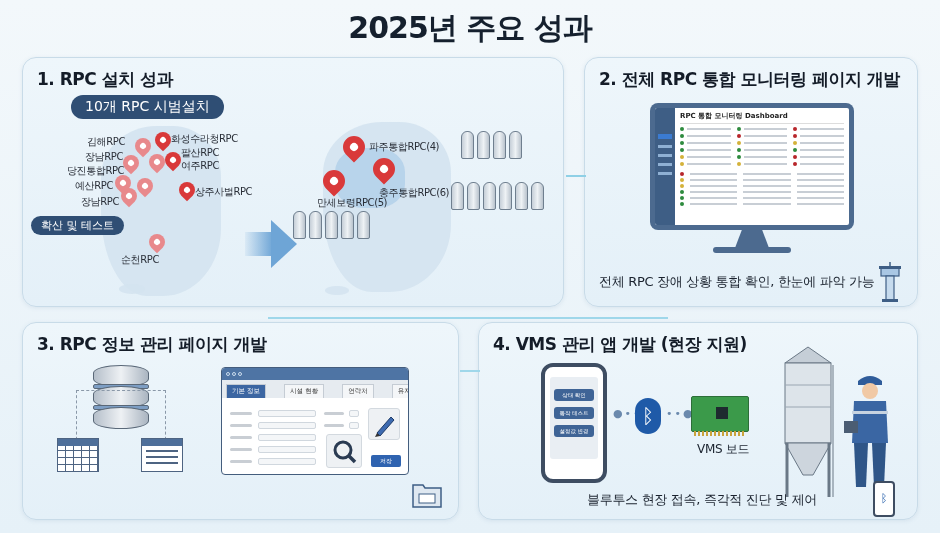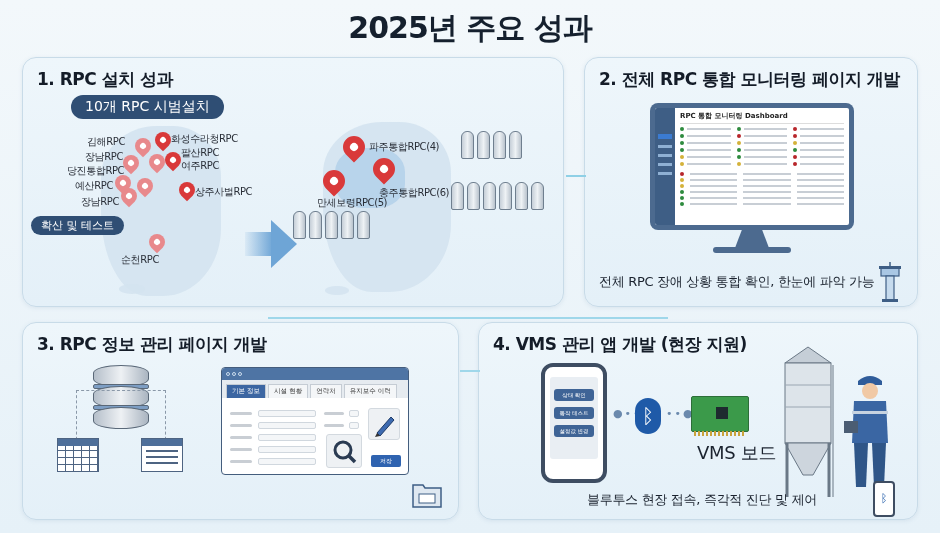--- a/index.html
+++ b/index.html
@@ -89,21 +89,21 @@
 
   
   .db { position: absolute; left: 70px; top: 42px; width: 56px; }
   .db div { height: 22px; background: linear-gradient(90deg,#b5bfca,#eef1f4 50%,#aab5c1); border: 1.2px solid #5a6878; border-radius: 28px/8px; margin-bottom: -3px; position: relative; }
   .db div.band { height: 5px; background: #7d9ec4; border-radius: 2px; }
   .tbl { position: absolute; background: #fff; border: 1.3px solid #4e6482; }
   .tbl .hd { height: 7px; background: #4e6f9a; }
   .win { position: absolute; left: 198px; top: 44px; width: 188px; height: 108px; background: #fff; border: 1.5px solid #445d7d; border-radius: 4px; overflow: hidden; }
   .win-bar { height: 12px; background: #4e74a4; display: flex; gap: 2px; align-items: center; padding-left: 4px; }
   .win-bar span { width: 4px; height: 4px; border-radius: 50%; border: 1px solid #cde; }
-  .win-tabs { display: flex; gap: 2px; padding: 4px 4px 0; background: #e6ebf0; }
+  .win-tabs { display: flex; gap: 18px; padding: 4px 4px 0; background: #e6ebf0; }
   .win-tab { font-size: 6.5px; padding: 2px 5px; background: #f4f6f8; border: 1px solid #c5ccd4; border-bottom: none; color: #333; white-space: nowrap; }
   .win-tab.active { background: #3c66a2; color: #fff; }
   .fld { position: absolute; height: 7px; border: 1px solid #d0d7de; background: #f4f6f8; border-radius: 2px; }
   .lb { position: absolute; height: 3px; background: #c9ced4; border-radius: 2px; }
   .btn-save { position: absolute; left: 149px; top: 87px; width: 30px; height: 12px; background: #2f63b0; color: #fff; font-size: 6px; text-align: center; line-height: 12px; border-radius: 2px; }
   .iconbox { position: absolute; background: #eef1f4; border: 1px solid #d3d9df; border-radius: 3px; }
 
   
   .phone { position: absolute; left: 62px; top: 40px; width: 66px; height: 120px; border: 4px solid #3e4d62; border-radius: 12px; background: #fff; }
   .phone-inner { position: absolute; left: 5px; top: 10px; width: 48px; height: 82px; background: #e9eef3; border-radius: 3px; }
@@ -405,21 +405,21 @@
       <div class="phone-btn">설정값 변경</div>
     </div>
   </div>
   <span class="dots" style="left:134px;top:84px;">●••</span>
   <div class="bt">ᛒ</div>
   <span class="dots" style="left:187px;top:84px;">••●</span>
   <div class="pcb">
       <div class="chip"></div>
       <div class="pins"></div>
     </div>
-  <div class="caption" style="left:218px;top:118px;font-size:18px;">VMS 보드</div>
+  <div class="caption" style="left:218px;top:118px;font-size:12px;">VMS 보드</div>
   <svg class="silo-big" viewBox="0 0 58 155">
     <path d="M6 18 L29 2 L52 18 Z" fill="#c5ced7" stroke="#6a7886"></path>
     <rect x="6" y="18" width="46" height="80" fill="#dde4ea" stroke="#6a7886"></rect>
     <line x1="6" y1="40" x2="52" y2="40" stroke="#9aa6b2"></line>
       <line x1="6" y1="62" x2="52" y2="62" stroke="#9aa6b2"></line>
     <path d="M6 98 L52 98 L34 130 L24 130 Z" fill="#cdd5dd" stroke="#6a7886"></path>
     <line x1="8" y1="98" x2="8" y2="152" stroke="#6a7886" stroke-width="3"></line>
     <line x1="50" y1="98" x2="50" y2="152" stroke="#6a7886" stroke-width="3"></line>
     <line x1="54" y1="20" x2="54" y2="152" stroke="#6a7886"></line>
   </svg>

